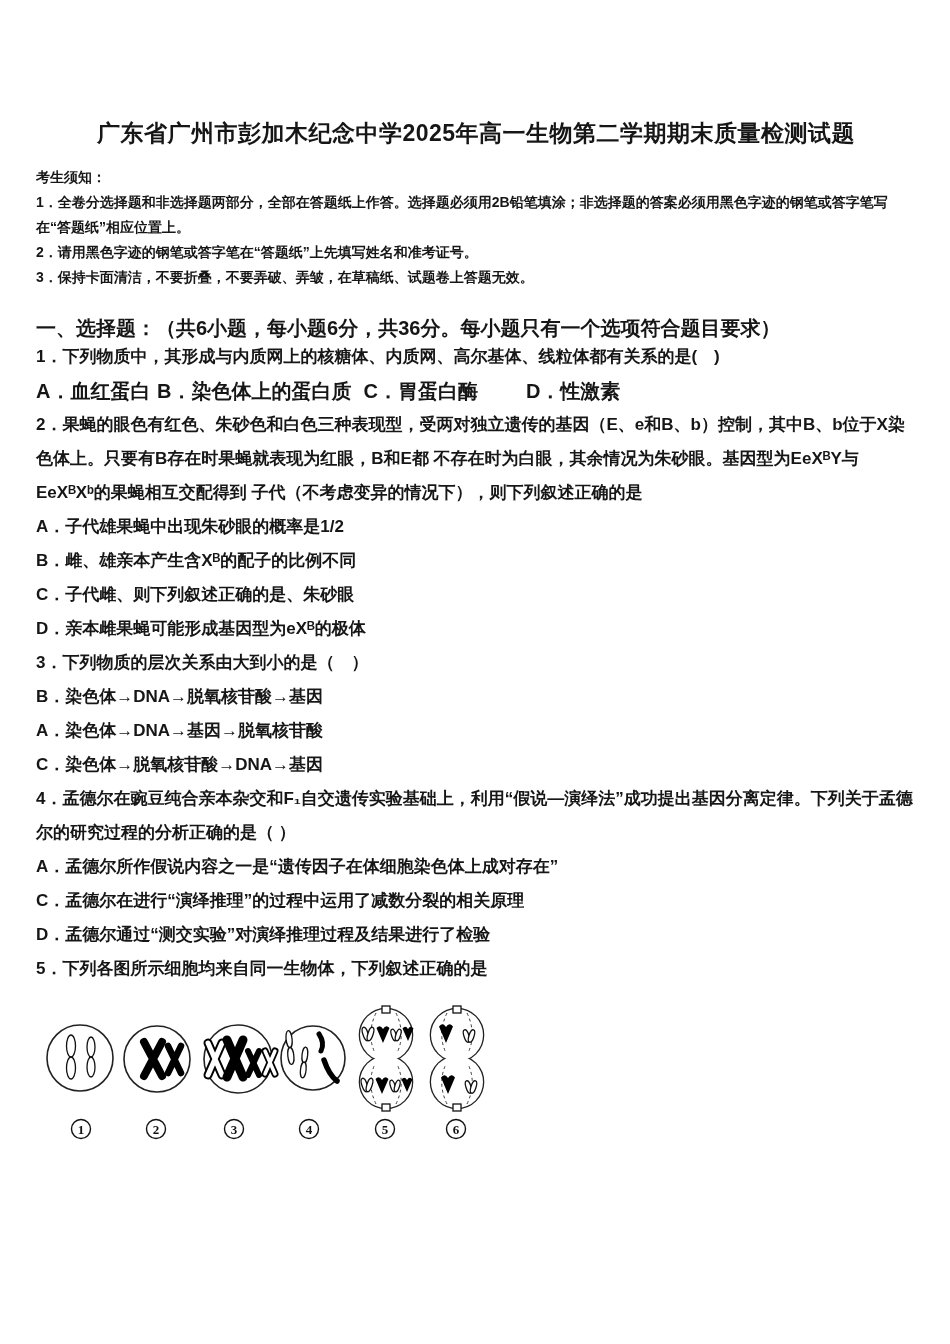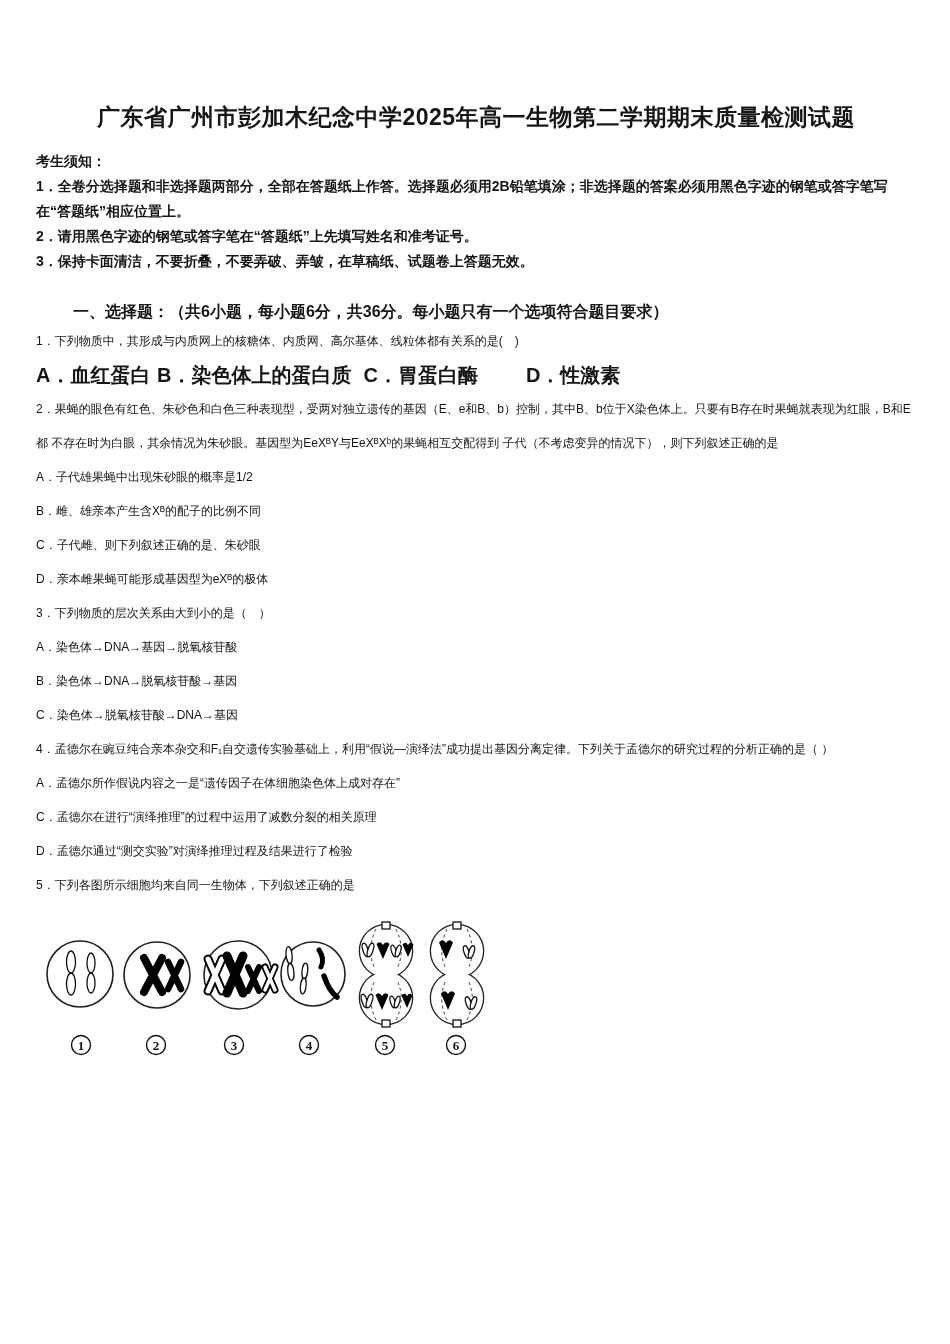--- a/index.html
+++ b/index.html
@@ -1,29 +1,29 @@
 <!DOCTYPE html>
 <html><head>
 <meta charset="utf-8">
 <style>
   html,body{margin:0;padding:0;background:#ffffff;}
   .page{
     width:950px;height:1344px;background:#ffffff;color:#161616;
     font-family:"Liberation Sans",sans-serif;
     position:relative;box-sizing:border-box;
-    padding:0 34px 0 36px;overflow:hidden;
+    padding:16px 34px 0 36px;overflow:hidden;
   }
   .title{
     margin:0;padding-top:100px;text-align:center;
     font-size:23px;line-height:34px;font-weight:700;letter-spacing:.5px;
   }
   .notice{margin-top:15px;}
   .nline{font-size:14px;line-height:25px;font-weight:700;}
-  .sec{margin-top:26px;font-size:16px;line-height:24px;font-weight:700;margin-left:37px;}
-  .qline{font-size:12px;line-height:34px;font-weight:400;}
+  .sec{margin-top:26px;font-size:20px;line-height:24px;font-weight:700;}
+  .qline{font-size:17px;line-height:34px;font-weight:700;}
   .optrow{display:flex;font-size:20px;line-height:34px;font-weight:700;}
   .slotA{width:121px;flex:0 0 auto;}
   .slotB{margin-right:12px;flex:0 0 auto;}
   .slotC{margin-right:48px;flex:0 0 auto;}
   .fig{margin:12px 0 0 2px;width:470px;height:150px;}
   .lastopt{margin-top:4px;}
   
   .cellO{fill:#ffffff;stroke:#222222;stroke-width:1.6;}
   .cellS{fill:none;stroke:#222222;stroke-width:2.6;}
   .erase{fill:#ffffff;stroke:none;}
@@ -66,22 +66,22 @@
   <div>
     <div class="qline">2．果蝇的眼色有红色、朱砂色和白色三种表现型，受两对独立遗传的基因（E、e和B、b）控制，其中B、b位于X染色体上。只要有B存在时果蝇就表现为红眼，B和E都 不存在时为白眼，其余情况为朱砂眼。基因型为EeXᴮY与EeXᴮXᵇ的果蝇相互交配得到 子代（不考虑变异的情况下），则下列叙述正确的是</div>
     <div class="qline">A．子代雄果蝇中出现朱砂眼的概率是1/2</div>
     <div class="qline">B．雌、雄亲本产生含Xᴮ的配子的比例不同</div>
     <div class="qline">C．子代雌、则下列叙述正确的是、朱砂眼</div>
     <div class="qline">D．亲本雌果蝇可能形成基因型为eXᴮ的极体</div>
   </div>
 
   <div>
     <div class="qline">3．下列物质的层次关系由大到小的是（　）</div>
+    <div class="qline">B．染色体→DNA→脱氧核苷酸→基因</div>
     <div class="qline">A．染色体→DNA→基因→脱氧核苷酸</div>
-    <div class="qline">B．染色体→DNA→脱氧核苷酸→基因</div>
     <div class="qline">C．染色体→脱氧核苷酸→DNA→基因</div>
   </div>
 
   <div>
     <div class="qline">4．孟德尔在豌豆纯合亲本杂交和F₁自交遗传实验基础上，利用“假说—演绎法”成功提出基因分离定律。下列关于孟德尔的研究过程的分析正确的是（ ）</div>
     <div class="qline">A．孟德尔所作假说内容之一是“遗传因子在体细胞染色体上成对存在”</div>
     <div class="qline">C．孟德尔在进行“演绎推理”的过程中运用了减数分裂的相关原理</div>
     <div class="qline">D．孟德尔通过“测交实验”对演绎推理过程及结果进行了检验</div>
   </div>
 

